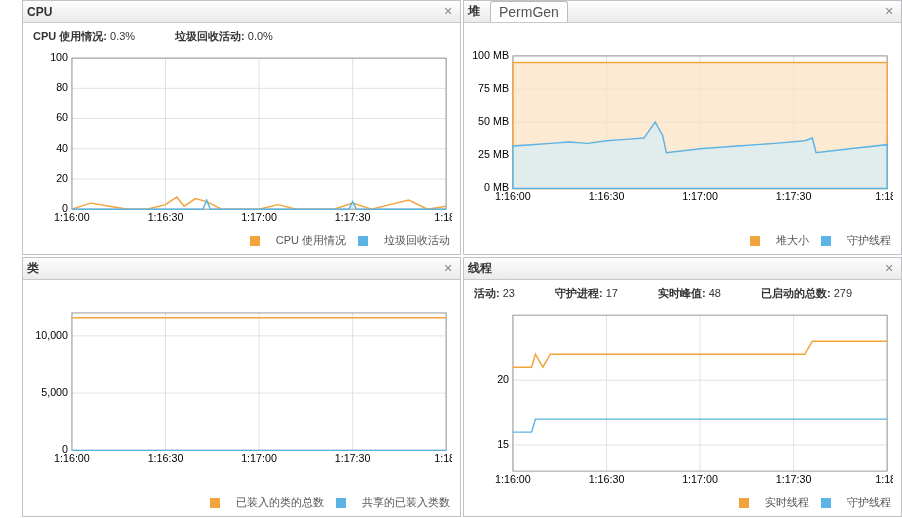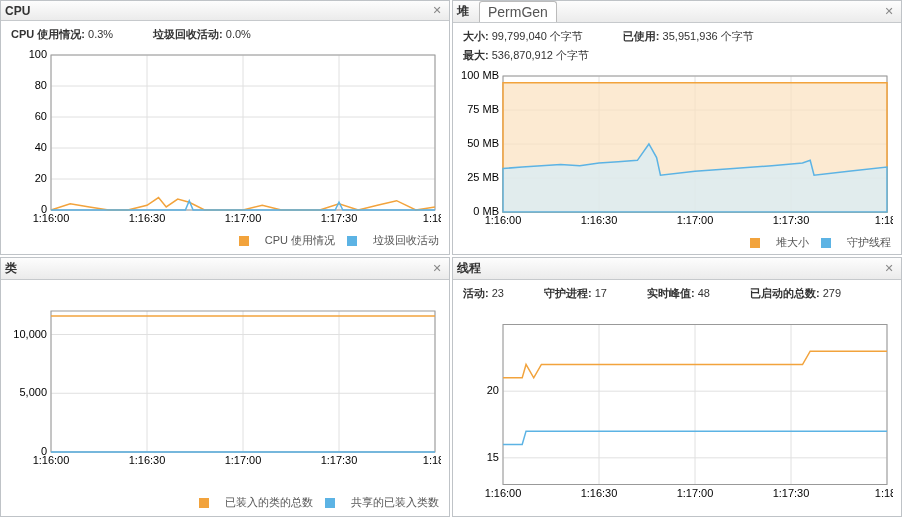--- a/index.html
+++ b/index.html
@@ -1,17 +1,17 @@
 <!DOCTYPE html>
 <html><head>
 <meta charset="utf-8">
 <style>
   * { box-sizing: border-box; margin: 0; padding: 0; }
   body { font-family: "Microsoft YaHei", Arial, sans-serif; font-size: 11px; color: #333; background: #fff; width: 902px; }
-  .grid { display: grid; grid-template-columns: 1fr 1fr; grid-template-rows: 255px 260px; gap: 2px; }
+  .grid { display: grid; grid-template-columns: 1fr 1fr; grid-template-rows: 255px 260px; gap: 2px; padding-left: 22px; }
   .panel { border: 1px solid #bfc3c7; display: flex; flex-direction: column; background: #fff; }
   .titlebar { display: flex; align-items: center; height: 22px; background: linear-gradient(#fdfdfd,#ebebeb); border-bottom: 1px solid #c6c9cc; padding: 0 4px; }
   .titlebar .title { font-weight: bold; font-size: 12px; color: #333; }
   .titlebar .tab { margin-left: 10px; padding: 2px 8px; background: #fff; border: 1px solid #bbb; border-bottom: none; border-radius: 3px 3px 0 0; font-size: 14px; color: #555; }
   .titlebar .close { margin-left: auto; width: 16px; height: 16px; display: flex; align-items: center; justify-content: center; color: #888; cursor: pointer; }
   .stats { padding: 6px 10px 2px 10px; display: flex; flex-wrap: wrap; gap: 4px 40px; align-items: flex-end; }
   .stats b { font-weight: bold; }
   .chart { flex: 1; position: relative; margin: 4px 8px 2px 8px; }
   .legend { display: flex; justify-content: flex-end; gap: 12px; padding: 2px 10px 6px 0; font-size: 11px; color: #555;}
   .legend span { display: inline-flex; align-items: center; gap: 16px; }
@@ -73,25 +73,20 @@
         </span>
     </div>
   </div>
 
   <div class="panel">
     <div class="titlebar">
       <span class="title">堆</span>
       <span class="tab">PermGen</span>
       <span class="close">✕</span>
     </div>
-    <div class="stats">
-      <span><b>大小:</b> <span>99,799,040 个字节</span></span>
-      <span><b>已使用:</b> <span>35,951,936 个字节</span></span>
-      <span style="width:100%"><b>最大:</b> <span>536,870,912 个字节</span></span>
-    </div>
     <div class="chart"><svg viewBox="0 0 432 160">
           <line x1="42" x2="426" y1="142" y2="142" class="gridline"></line>
           <text x="38" y="145" text-anchor="end">0 MB</text>
           <line x1="42" x2="426" y1="108" y2="108" class="gridline"></line>
           <text x="38" y="111" text-anchor="end">25 MB</text>
           <line x1="42" x2="426" y1="74" y2="74" class="gridline"></line>
           <text x="38" y="77" text-anchor="end">50 MB</text>
           <line x1="42" x2="426" y1="40" y2="40" class="gridline"></line>
           <text x="38" y="43" text-anchor="end">75 MB</text>
           <line x1="42" x2="426" y1="6" y2="6" class="gridline"></line>
@@ -183,15 +178,25 @@
           <line x1="234" x2="234" y1="6" y2="166" class="gridline"></line>
           <text x="234" y="178" text-anchor="middle">1:17:00</text>
           <line x1="330" x2="330" y1="6" y2="166" class="gridline"></line>
           <text x="330" y="178" text-anchor="middle">1:17:30</text>
           <line x1="426" x2="426" y1="6" y2="166" class="gridline"></line>
           <text x="426" y="178" text-anchor="middle">1:18:</text>
           <rect x="42" y="6" width="384" height="160" fill="none" stroke="#999"></rect>
           <path d="M 42 59.33333333333334 L 61.2 59.33333333333334 L 65.03999999999999 46 L 72.72 59.33333333333334 L 80.4 46 L 341.52 46 L 349.20000000000005 32.66666666666666 L 426 32.66666666666666" fill="none" stroke="#f2a33c" stroke-width="1.5"></path>
           <path d="M 42 126 L 61.2 126 L 65.03999999999999 112.66666666666667 L 426 112.66666666666667" fill="none" stroke="#5cb3e4" stroke-width="1.5"></path>
         </svg></div>
+    <div class="legend">
+      <span>
+          <i class="sw orange"></i>
+          <span>实时线程</span>
+        </span>
+      <span>
+          <i class="sw blue"></i>
+          <span>守护线程</span>
+        </span>
+    </div>
   </div>
 
 </div>
 
 </body></html>

